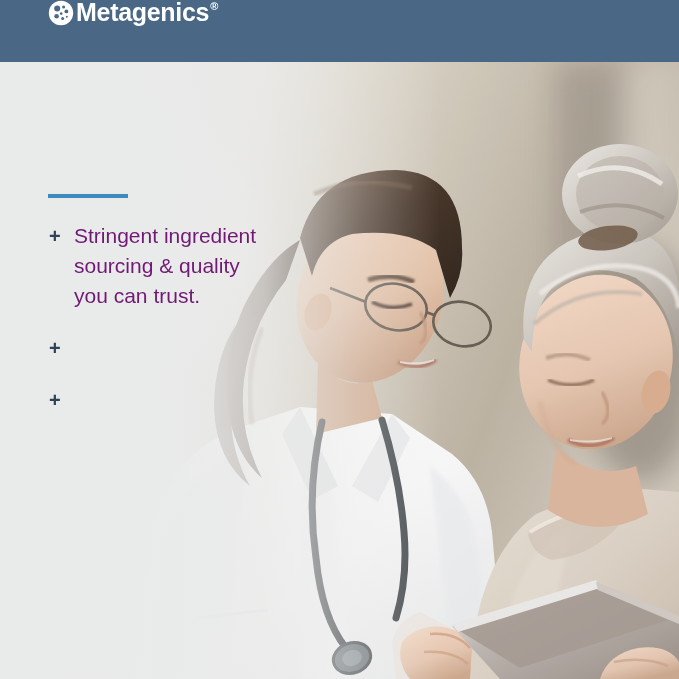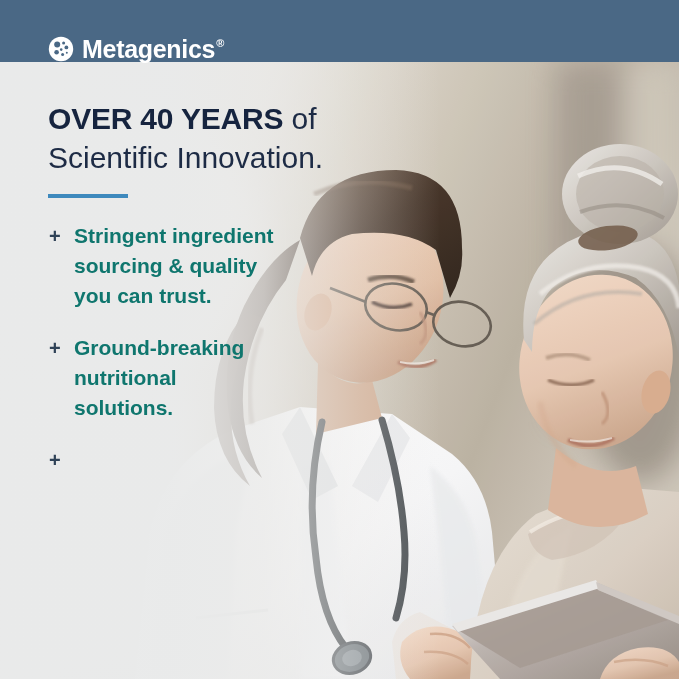--- a/index.html
+++ b/index.html
@@ -24,22 +24,22 @@
     height: 62px;
     background: #4a6885;
     z-index: 40;
   }
   .brand {
     position: absolute;
     left: 48px;
     top: 0;
     height: 62px;
     display: flex;
-    align-items: flex-end;
-    gap: 8px;
+    align-items: flex-start;
+    gap: 2px;
   }
   .brand-mark { width: 26px; height: 26px; display: block; }
   .brand-text {
     color: #ffffff;
     font-size: 25px;
     font-weight: bold;
     letter-spacing: -0.3px;
     line-height: 1;
     position: relative;
     white-space: nowrap;
@@ -145,22 +145,22 @@
     font-weight: bold;
     line-height: 30px;
     color: #2f4257;
     text-align: left;
     padding-left: 5px;
     box-sizing: border-box;
   }
   .bullet-text {
     font-size: 21px;
     line-height: 30px;
-    color: #0f766e;
-    font-weight: bold;
+    color: #701a75;
+    font-weight: normal;
     white-space: pre-line;
   }
 </style>
 </head>
 <body>
 
 <div class="canvas">
 
   <div class="photo-layer">
     <svg class="photo-svg" viewBox="0 0 679 617" preserveAspectRatio="xMidYMid slice">
@@ -361,43 +361,34 @@
       </span>
       <span class="brand-text">
         <span>Metagenics</span>
         <span class="brand-tm">®</span>
       </span>
     </div>
   </div>
 
   <div class="content">
 
-    <div class="headline">
-      <div class="headline-l1">
-        <span class="headline-strong">OVER 40 YEARS</span><span class="headline-light"> of</span>
-      </div>
-      <div class="headline-l2">Scientific Innovation.</div>
-    </div>
 
     <div class="rule"></div>
 
     <div class="bullets">
 
       <div class="bullet">
         <span class="bullet-plus">+</span>
         <span class="bullet-text">Stringent ingredient
 sourcing &amp; quality
 you can trust.</span>
       </div>
 
       <div class="bullet">
         <span class="bullet-plus">+</span>
-        <span class="bullet-text">Ground-breaking
-nutritional
-solutions.</span>
       </div>
 
       <div class="bullet">
         <span class="bullet-plus">+</span>
       </div>
 
     </div>
   </div>
 
 </div>

